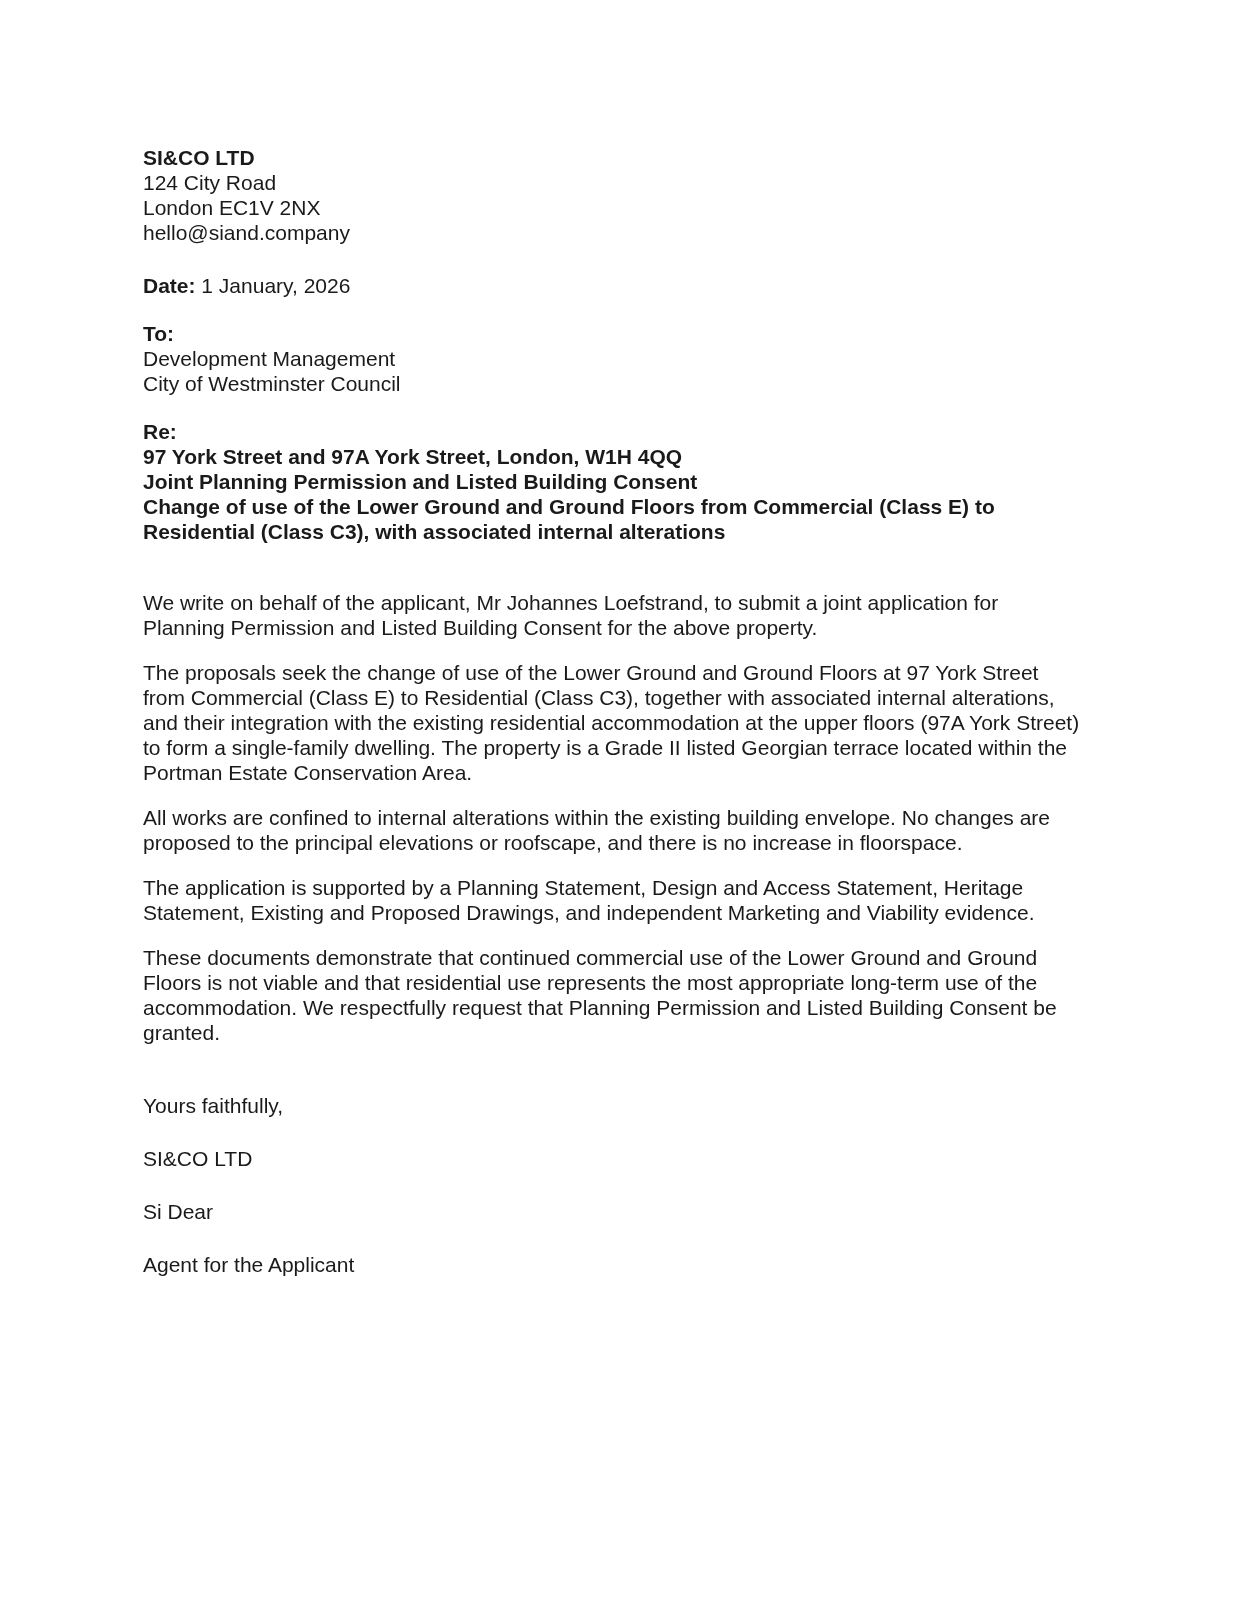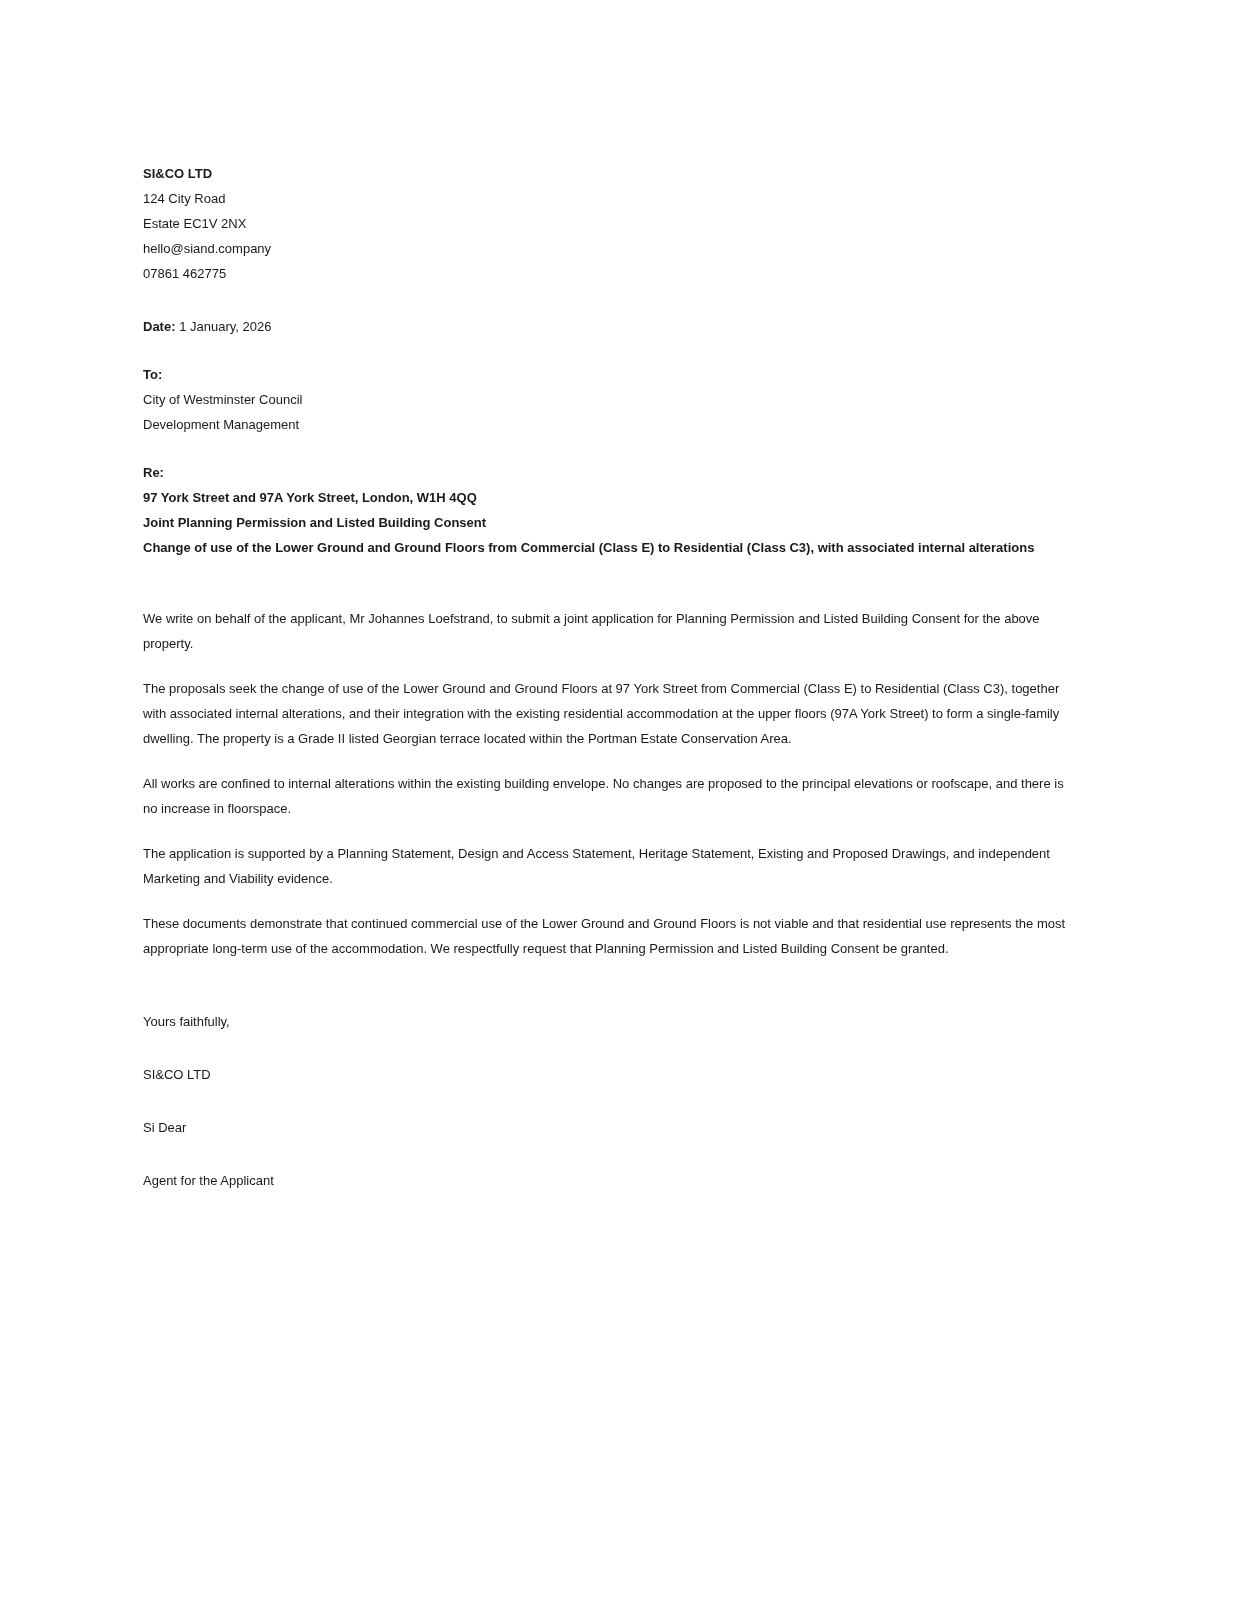--- a/index.html
+++ b/index.html
@@ -10,23 +10,22 @@
   }
   .page {
     width: 1236px;
     height: 1600px;
     background: #ffffff;
     padding: 145px 143px 60px 143px;
     overflow: hidden;
   }
   .letter {
     width: 938px;
-    font-size: 13px;
+    font-size: 21px;
     line-height: 25px;
-    margin-top: 16px;
   }
   .sender-block { margin-bottom: 28px; }
   .sender-name { font-weight: bold; }
   .date-line { margin-bottom: 23px; }
   .label-bold { font-weight: bold; }
   .recipient-block { margin-bottom: 23px; }
   .subject-block { margin-bottom: 46px; }
   .subject-block div { font-weight: bold; }
   .salutation { margin-bottom: 20px; }
   .para { margin-bottom: 20px; }
@@ -36,31 +35,30 @@
 </style>
 </head>
 <body>
 
 <div class="page">
   <div class="letter">
 
     <div class="sender-block">
       <div class="sender-name">SI&amp;CO LTD</div>
       <div>124 City Road</div>
-      <div>Estate EC1V 2NX</div>
+      <div>London EC1V 2NX</div>
       <div>hello@siand.company</div>
-      <div>07861 462775</div>
     </div>
 
     <div class="date-line"><span class="label-bold">Date:</span><span> 1 January, 2026</span></div>
 
     <div class="recipient-block">
       <div class="label-bold">To:</div>
+      <div>Development Management</div>
       <div>City of Westminster Council</div>
-      <div>Development Management</div>
     </div>
 
     <div class="subject-block">
       <div>Re:</div>
       <div>97 York Street and 97A York Street, London, W1H 4QQ</div>
       <div>Joint Planning Permission and Listed Building Consent</div>
       <div>Change of use of the Lower Ground and Ground Floors from Commercial (Class E) to Residential (Class C3), with associated internal alterations</div>
     </div>
 
 

